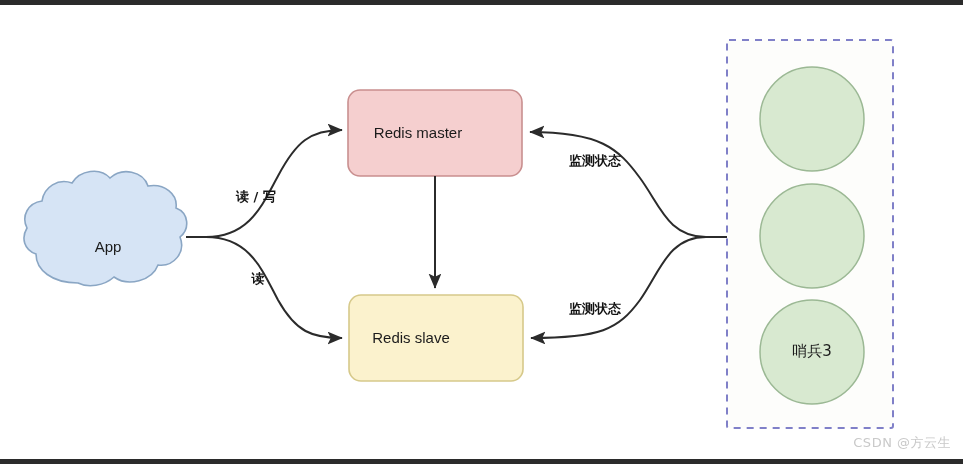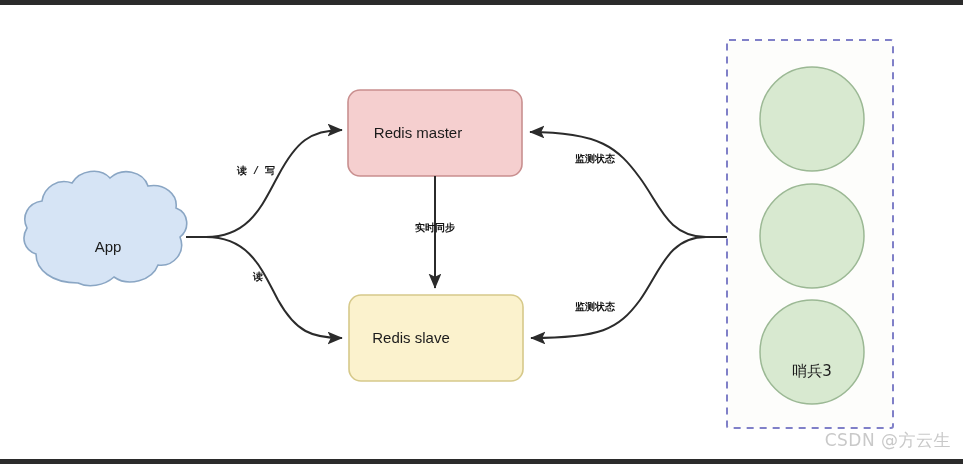--- a/index.html
+++ b/index.html
@@ -39,33 +39,33 @@
     color: #1b1b1b;
     font-size: 15px;
     line-height: 1.2;
     white-space: nowrap;
     pointer-events: none;
   }
   .edge-label {
     position: absolute;
     text-align: center;
     color: #141414;
-    font-size: 10px;
+    font-size: 13px;
     font-weight: bold;
     white-space: nowrap;
   }
   .cn-label {
     font-family: "DejaVu Sans", "Liberation Sans", sans-serif;
   }
   .watermark {
     position: absolute;
     right: 12px;
     bottom: 12px;
     color: #c9c9c9;
-    font-size: 17px;
+    font-size: 13px;
     letter-spacing: 0.5px;
     font-family: "DejaVu Sans", "Liberation Sans", sans-serif;
     white-space: nowrap;
   }
 </style>
 </head>
 <body>
 
 <div id="canvas">
 
@@ -119,27 +119,26 @@
   </svg>
 
   <div class="node-label" style="left:62px; top:238px; width:92px;">App</div>
 
   <div class="node-label" style="left:348px; top:124px; width:140px;">Redis master</div>
 
   <div class="node-label" style="left:338px; top:329px; width:146px;">Redis slave</div>
 
 
 
-  <div class="node-label cn-label" style="left:762px; top:342px; width:100px;margin-top:20px;">哨兵3</div>
+  <div class="node-label cn-label" style="left:762px; top:342px; width:100px;">哨兵3</div>
 
-  <div class="edge-label cn-label" style="left:196px; top:164px; width:120px;font-family:Liberation Mono, monospace;">读 / 写</div>
+  <div class="edge-label cn-label" style="left:196px; top:188px; width:120px;">读 / 写</div>
 
   <div class="edge-label cn-label" style="left:218px; top:270px; width:80px;">读</div>
 
-  <div class="edge-label cn-label" style="left:375px; top:221px; width:120px;">实时同步</div>
 
   <div class="edge-label cn-label" style="left:528px; top:152px; width:134px;">监测状态</div>
 
   <div class="edge-label cn-label" style="left:528px; top:300px; width:134px;">监测状态</div>
 
   <div class="watermark">CSDN @方云生</div>
 
   <div class="edge-bar bottom"></div>
 </div>
 

